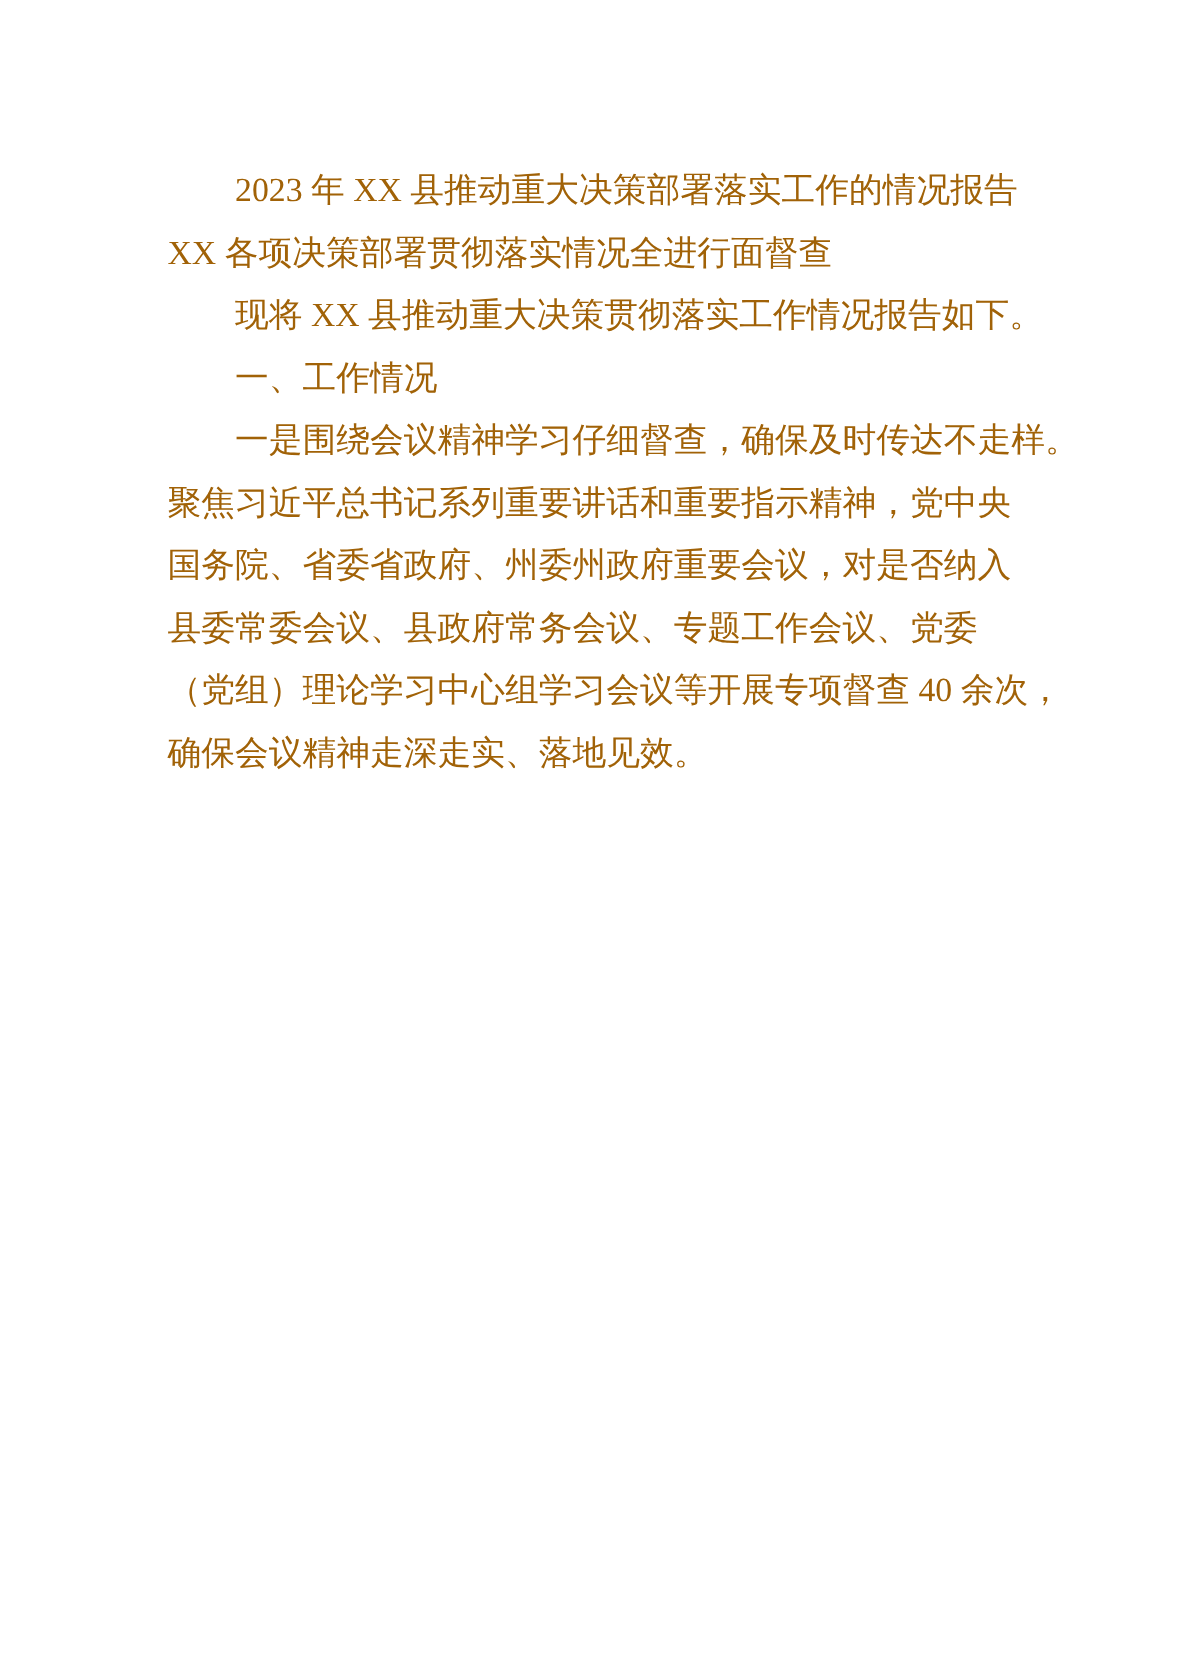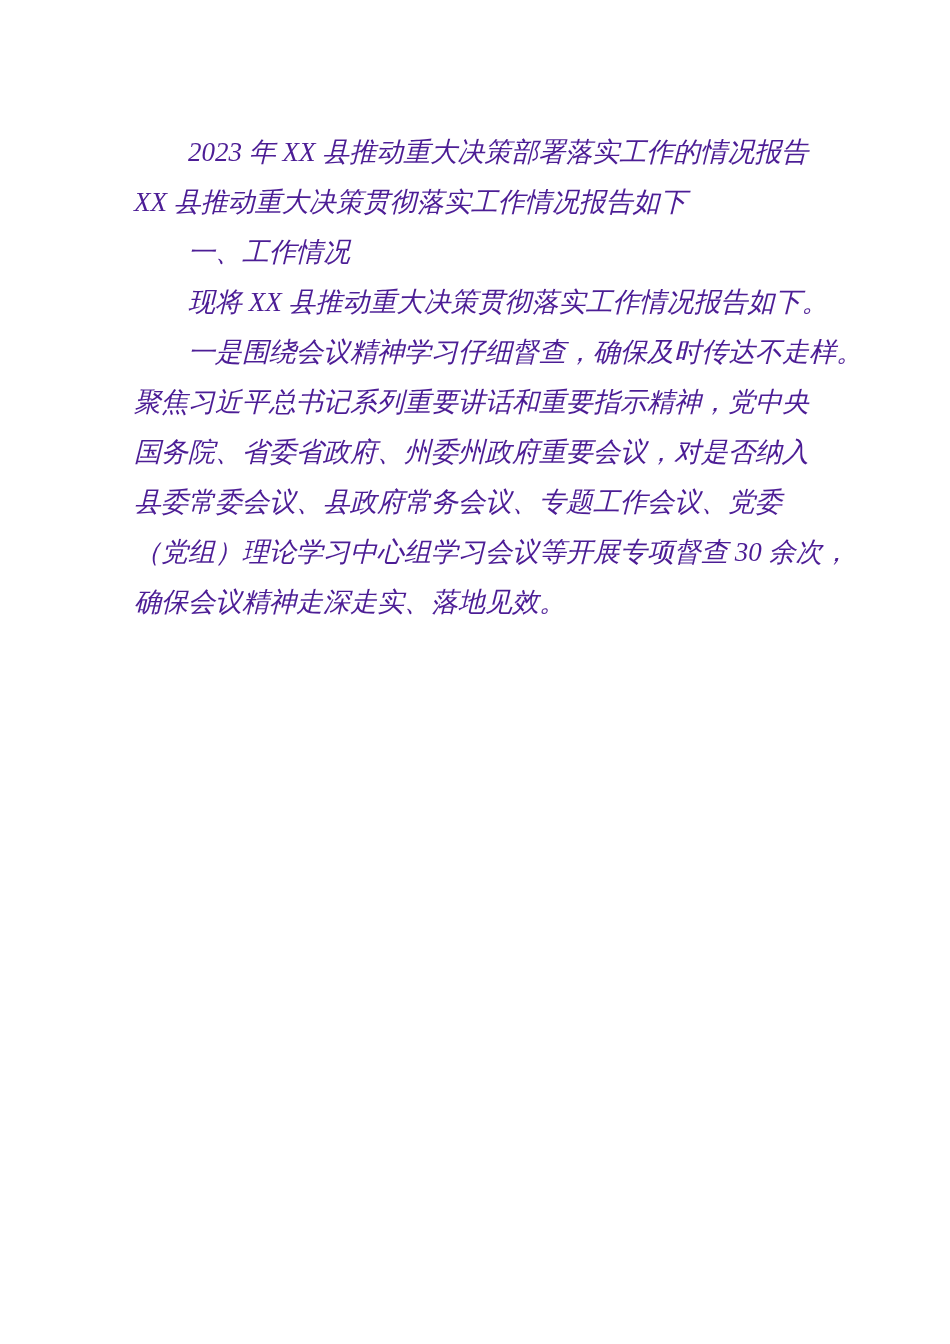--- a/index.html
+++ b/index.html
@@ -8,40 +8,39 @@
     width: 950px;
     height: 1344px;
     overflow: hidden;
     font-family: "Liberation Serif", "DejaVu Serif", serif;
   }
   .doc-page {
     width: 950px;
     height: 1344px;
     background: #ffffff;
     padding: 127px 120px 0 134px;
-    color: #4c1d95;
+    color: #a16207;
     font-size: 27px;
     line-height: 50px;
-    font-style: italic;
   }
   .doc-page p {
     margin: 0;
     white-space: pre;        
     text-align: left;
   }
   .indent { text-indent: 2em; }
   .flush  { text-indent: 0; }
 </style>
 </head>
 <body>
 
 <div class="doc-page">
   <p class="indent">2023 年 XX 县推动重大决策部署落实工作的情况报告</p>
-  <p class="flush">XX 县推动重大决策贯彻落实工作情况报告如下</p>
+  <p class="flush">XX 各项决策部署贯彻落实情况全进行面督查</p>
+  <p class="indent">现将 XX 县推动重大决策贯彻落实工作情况报告如下。</p>
   <p class="indent">一、工作情况</p>
-  <p class="indent">现将 XX 县推动重大决策贯彻落实工作情况报告如下。</p>
   <p class="indent">一是围绕会议精神学习仔细督查，确保及时传达不走样。
 聚焦习近平总书记系列重要讲话和重要指示精神，党中央
 国务院、省委省政府、州委州政府重要会议，对是否纳入
 县委常委会议、县政府常务会议、专题工作会议、党委
-（党组）理论学习中心组学习会议等开展专项督查 30 余次，
+（党组）理论学习中心组学习会议等开展专项督查 40 余次，
 确保会议精神走深走实、落地见效。</p>
 </div>
 
 </body></html>

